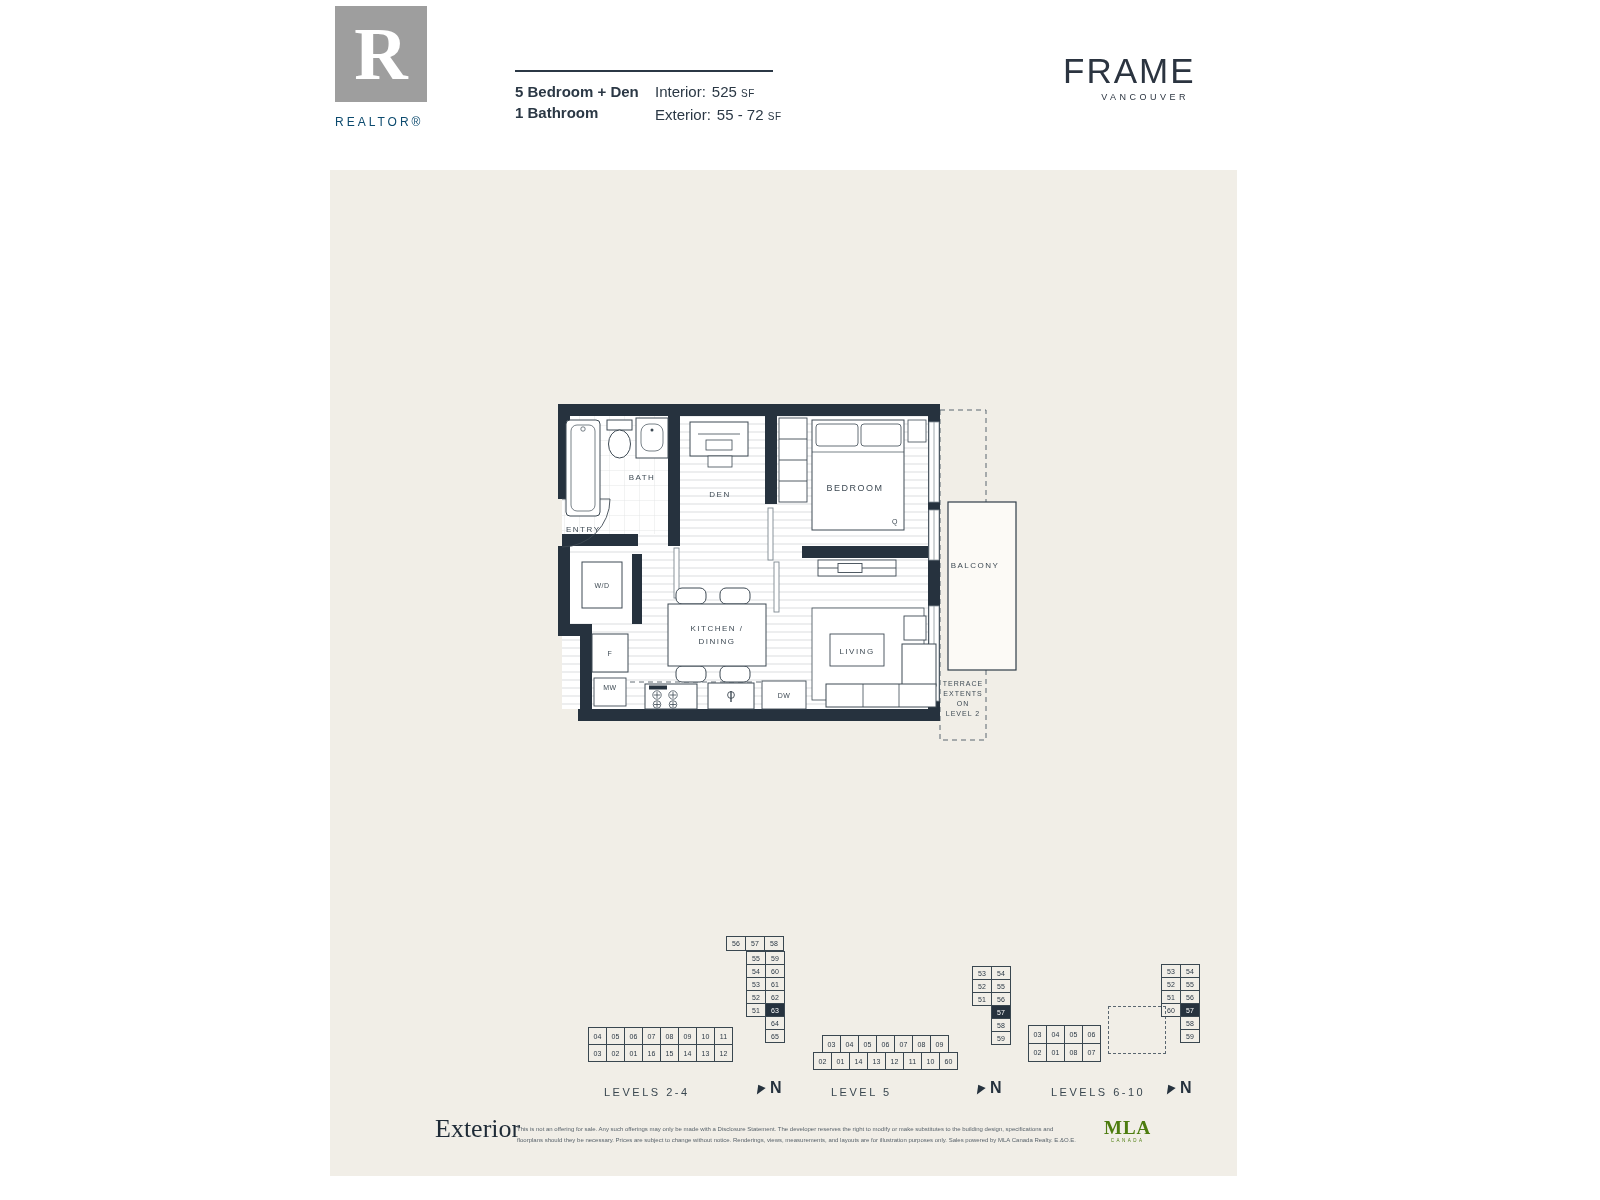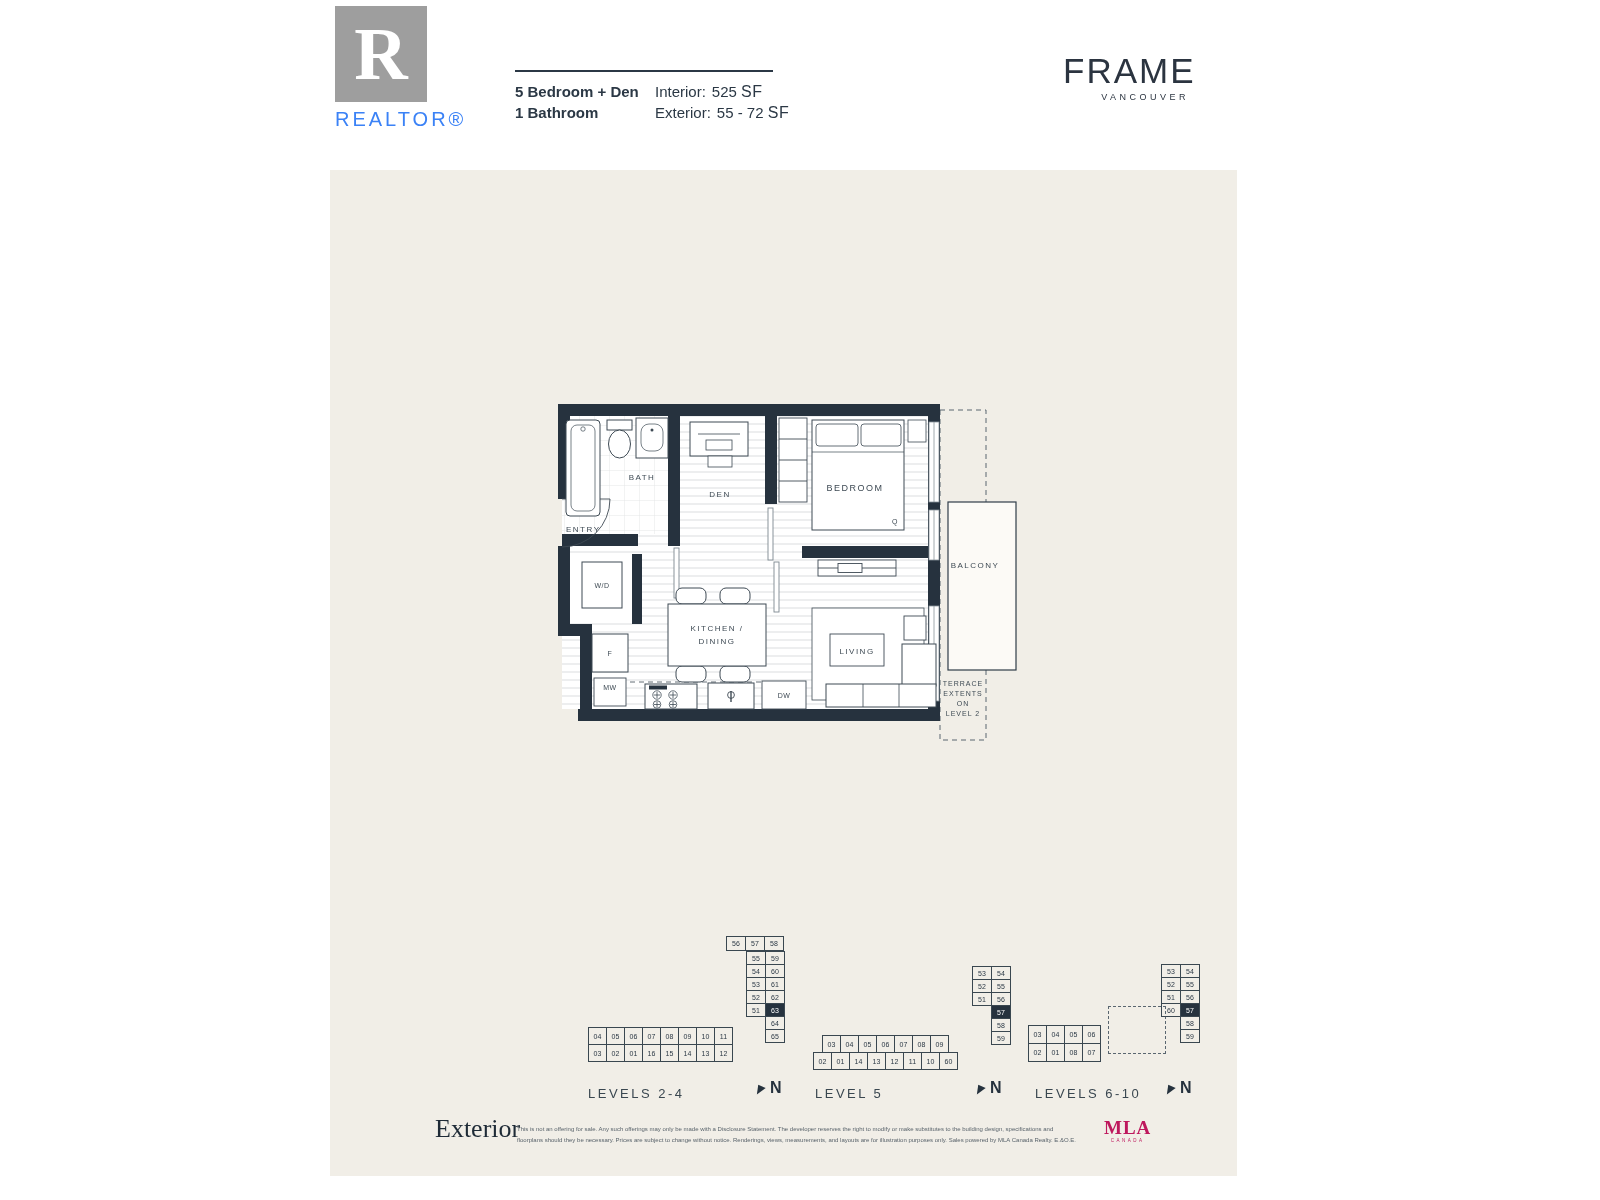--- a/index.html
+++ b/index.html
@@ -4,26 +4,26 @@
 <style>
   html,body{margin:0;padding:0;background:#ffffff;}
   .sheet{position:relative;width:1600px;height:1200px;background:#ffffff;overflow:hidden;
          font-family:"Liberation Sans",sans-serif;color:#26323e;}
   .panel{position:absolute;left:330px;top:170px;width:907px;height:1006px;background:#f1eee7;}
 
   
   .realtor{position:absolute;left:335px;top:6px;width:96px;}
   .realtor-box{width:92px;height:96px;background:#9e9e9e;display:flex;align-items:center;justify-content:center;}
   .realtor-r{font-family:"Liberation Serif",serif;font-weight:bold;font-size:74px;color:#ffffff;line-height:1;}
-  .realtor-word{margin-top:6px;font-size:20px;letter-spacing:3px;color:#3b82f6;}
+  .realtor-word{margin-top:13px;font-size:12px;letter-spacing:3px;color:#0c4a6e;}
   .unit-number{position:absolute;left:400px;top:8px;font-size:90px;line-height:1.1;color:#2b3845;letter-spacing:2px;}
   .hdr-rule{position:absolute;left:515px;top:70px;width:258px;height:2px;background:#2b3845;}
   .spec-left{position:absolute;left:515px;top:81px;font-size:15px;font-weight:bold;line-height:21px;color:#2b3845;}
   .spec-right{position:absolute;left:655px;top:81px;font-size:15px;line-height:21px;color:#2b3845;}
-  .spec-right .sf{font-size:16px;letter-spacing:0.5px;text-align:right;}
+  .spec-right .sf{font-size:10px;letter-spacing:0.5px;text-align:right;}
   .spec-right .num{padding-left:6px;}
   .brand{position:absolute;left:1063px;top:42px;width:126px;}
   .brand-name{font-size:35px;letter-spacing:2px;color:#2b3440;font-weight:500;margin-top:9px;}
   .brand-city{text-align:right;font-size:9px;letter-spacing:3.5px;color:#2b3440;margin-top:1px;}
 
   
   .plan-svg{position:absolute;left:550px;top:396px;}
   .plan-svg text{font-family:"Liberation Sans",sans-serif;fill:#3e4a54;}
   .plbl{font-size:8px;letter-spacing:1.5px;}
   .plbl-lg{font-size:9px;letter-spacing:1.5px;}
@@ -51,35 +51,35 @@
   .kp-vwing{position:absolute;right:8px;top:0;}
   .kp-hwing{position:absolute;left:0;bottom:16px;}
   .kp2 .kp-vwing{right:0;}
   .kp2 .kp-hwing{bottom:8px;}
   .kp3 .kp-block{position:absolute;left:0;bottom:14px;}
   .kp3 .kp-vwing{right:0;top:0;}
   .kp3 .kp-dash{position:absolute;left:80px;top:42px;width:56px;height:46px;border:1px dashed #5a6670;}
   .vcols{display:flex;align-items:flex-start;}
   .vcols .spacer{width:20px;}
 
-  .kp-label{position:absolute;font-size:13px;letter-spacing:2.5px;color:#3a4750;}
+  .kp-label{position:absolute;font-size:11px;letter-spacing:2.5px;color:#3a4750;margin-left:16px;}
   .kpl1{left:588px;top:1086px;}
   .kpl2{left:815px;top:1086px;}
   .kpl3{left:1035px;top:1086px;}
   .north{position:absolute;display:flex;align-items:flex-end;gap:2px;color:#26323e;}
   .n1{left:755px;top:1080px;}
   .n2{left:975px;top:1080px;}
   .n3{left:1165px;top:1080px;}
   .north .nletter{font-size:16px;font-weight:bold;line-height:1;}
 
   
   .peterson{position:absolute;left:435px;top:1114px;font-family:"Liberation Serif",serif;font-size:26px;color:#1e2a36;}
   .disclaimer{position:absolute;left:517px;top:1124px;width:578px;color:#59636b;font-size:6px;line-height:11px;}
   .disclaimer div{white-space:nowrap;}
-  .mla{position:absolute;left:1104px;top:1118px;text-align:center;color:#be185d;}
+  .mla{position:absolute;left:1104px;top:1118px;text-align:center;color:#4d7c0f;}
   .mla-name{font-family:"Liberation Serif",serif;font-weight:bold;font-size:19px;letter-spacing:1px;line-height:1;}
   .mla-sub{font-size:4.5px;letter-spacing:2.5px;margin-top:1px;}
 </style>
 </head>
 <body>
 
 <div class="sheet">
 
   <div class="panel"></div>
 

